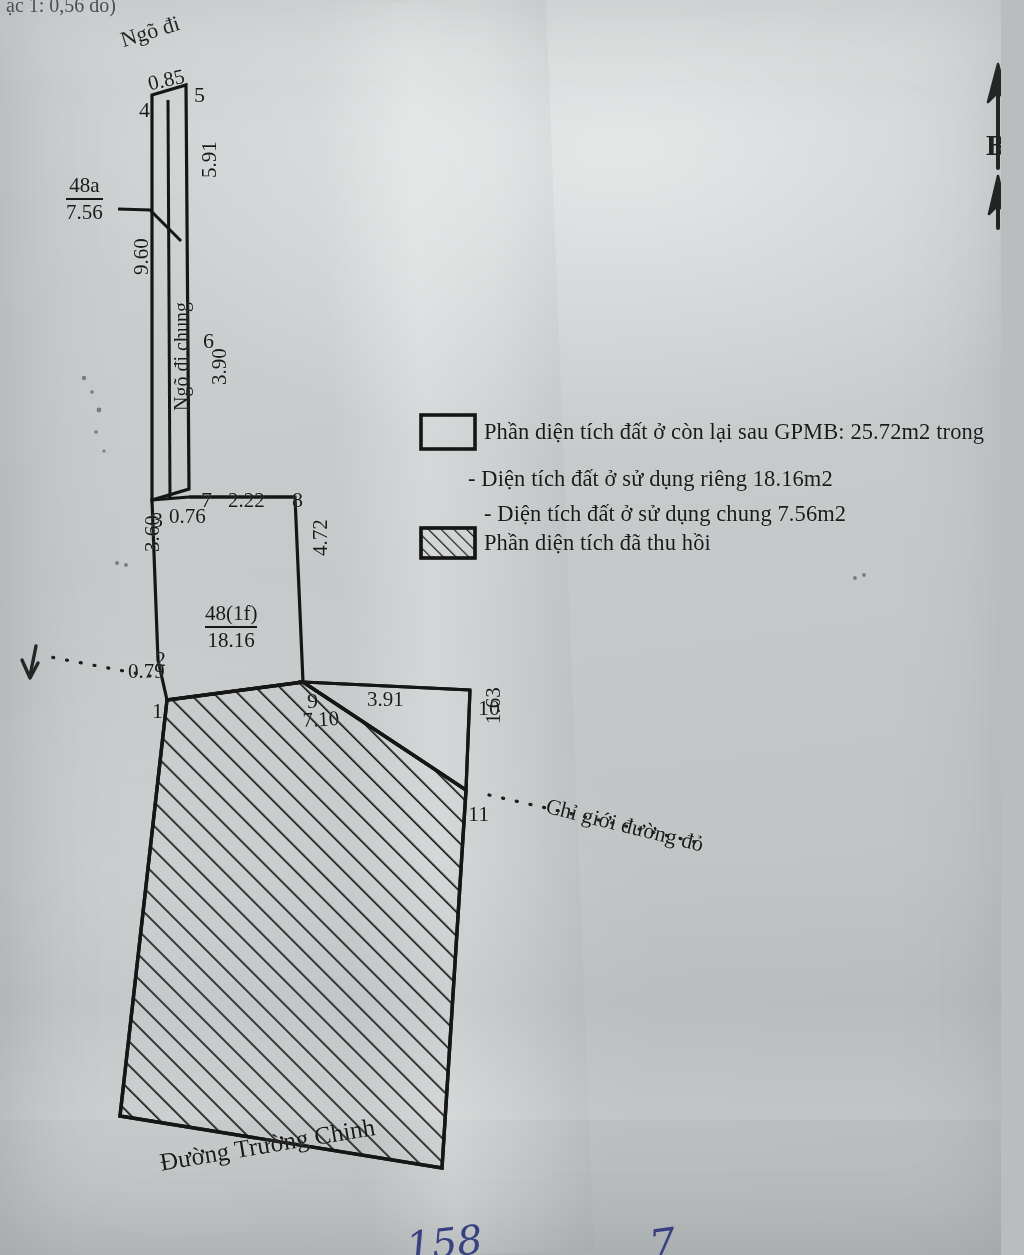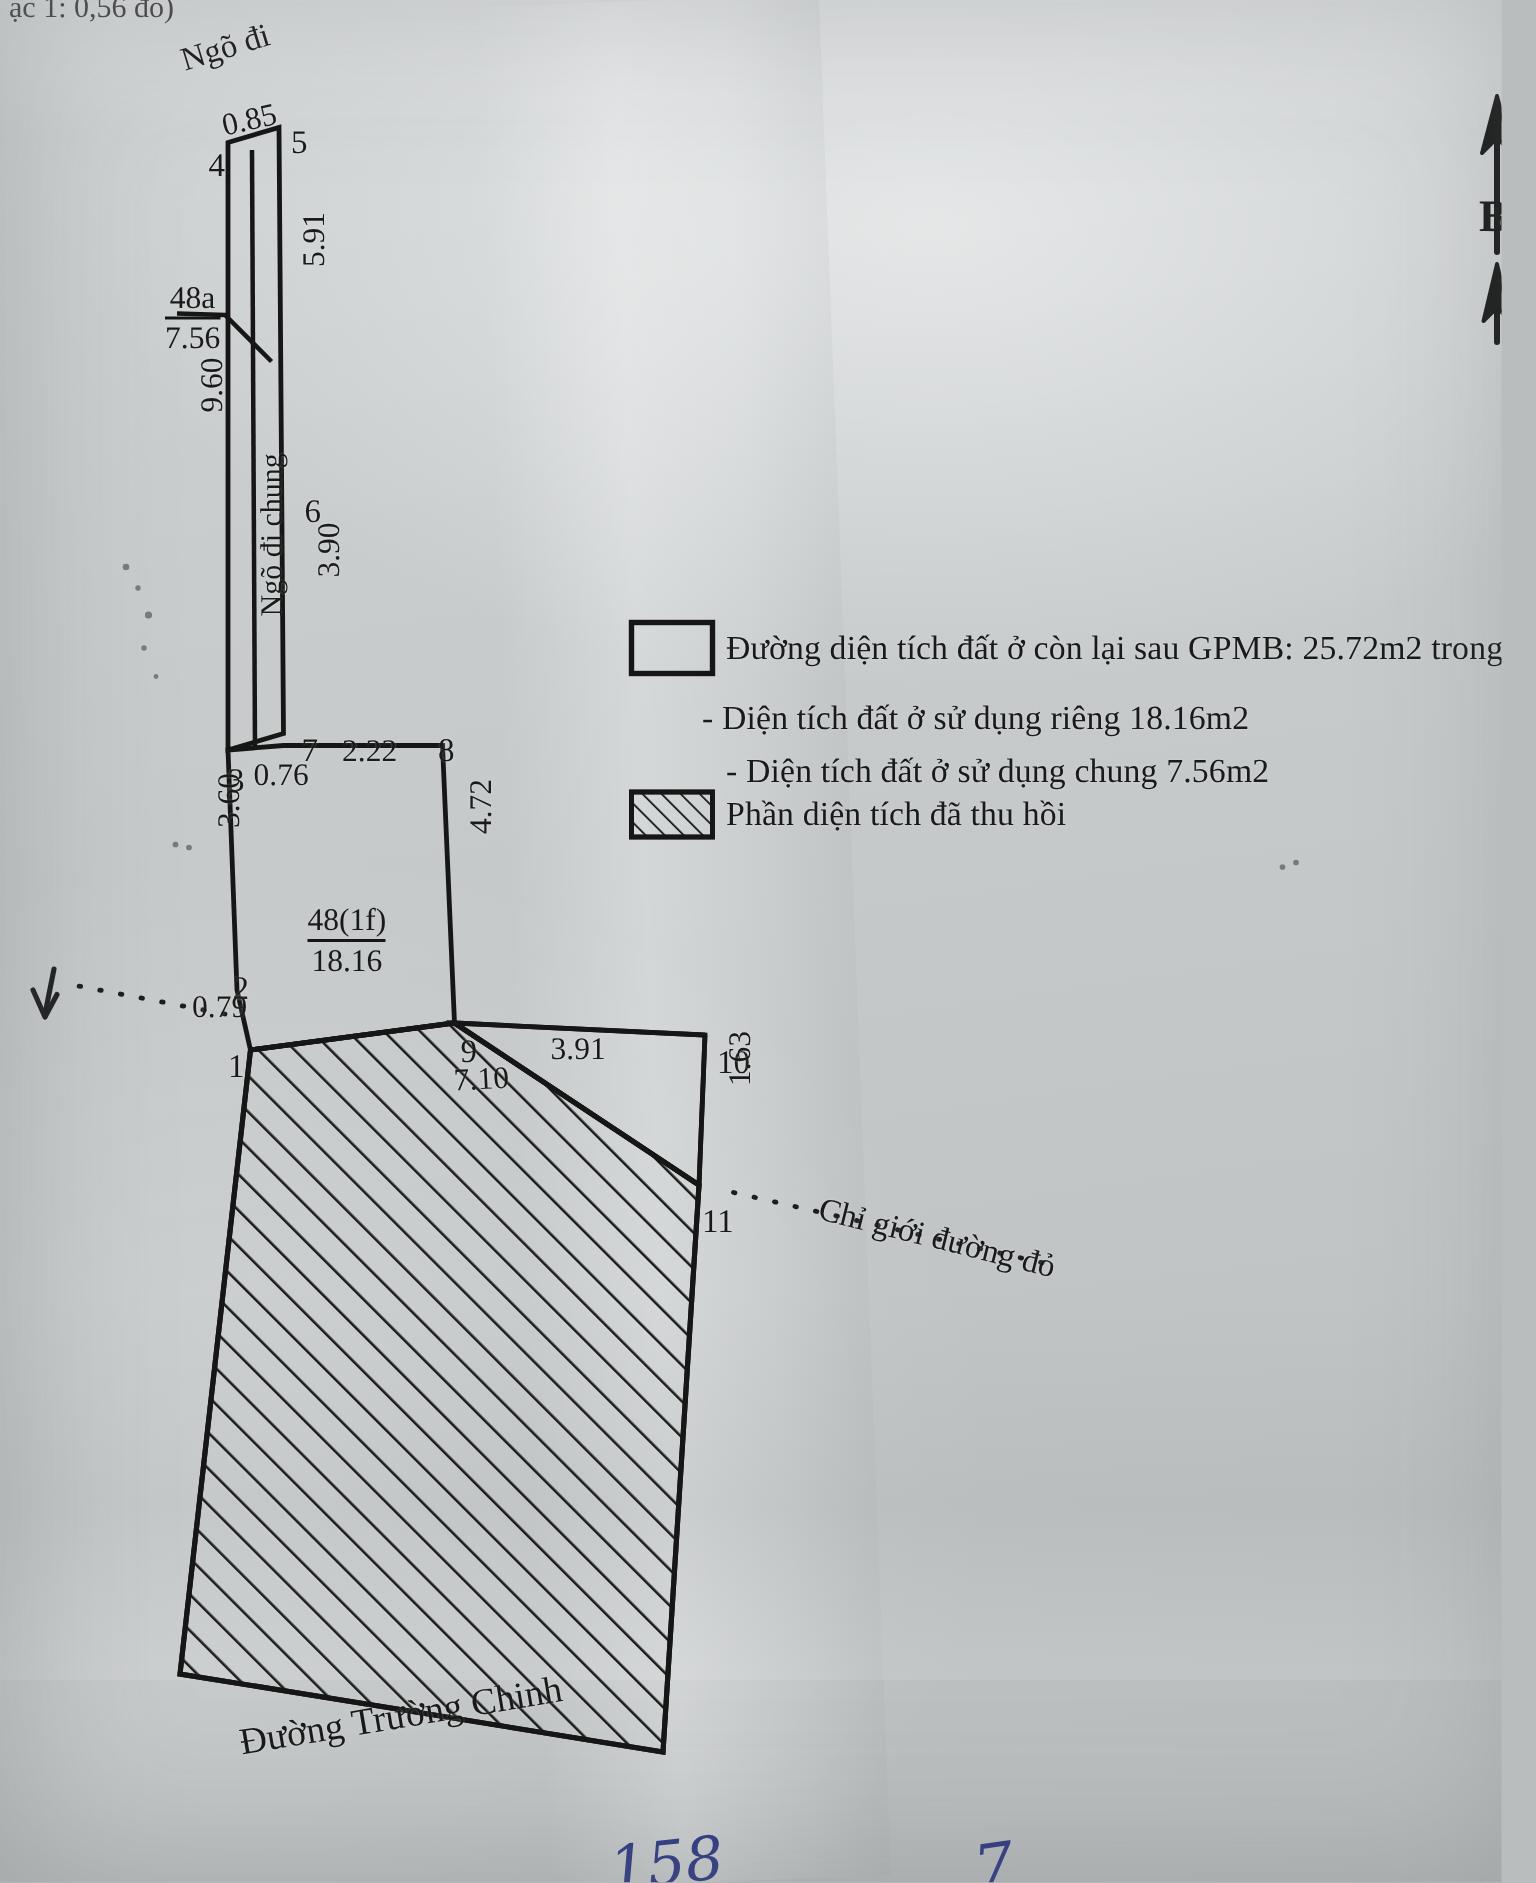--- a/index.html
+++ b/index.html
@@ -176,21 +176,21 @@
       <rect x="421" y="528" width="54" height="30" fill="none" stroke="#161616" stroke-width="3.2"></rect>
     </g>
   </svg>
 
   <div class="topcut" style="left:6px; top:-6px;">ạc 1: 0,56 đo)</div>
 
   <div class="lbl vi" style="left:118px; top:30px; transform:rotate(-17deg); transform-origin:left top; font-size:22px;">Ngõ đi</div>
 
   <div class="lbl vi rot90" style="left:171px; top:411px; font-size:20px;">Ngõ đi chung</div>
 
-  <div class="frac" style="left:66px; top:187px;margin-left:44px;">
+  <div class="frac" style="left:66px; top:174px;">
     <div class="numr">48a</div>
     <div class="den">7.56</div>
   </div>
 
   <div class="frac" style="left:205px; top:602px;">
     <div class="numr">48(1f)</div>
     <div class="den">18.16</div>
   </div>
 
   <div class="lbl pt" style="left:152px; top:700px;">1</div>
@@ -217,21 +217,21 @@
   <div class="lbl dim" style="left:302px; top:710px; transform:rotate(-3deg); transform-origin:left top;">7.10</div>
   <div class="lbl dim" style="left:367px; top:678px;margin-top:11px;">3.91</div>
   <div class="lbl dim rot90" style="left:483px; top:724px;">1.63</div>
 
   <div class="lbl vi" style="left:549px; top:795px; transform:rotate(14deg); transform-origin:left top; font-size:22px;">Chỉ giới đường đỏ</div>
 
   <div class="lbl vi" style="left:158px; top:1150px; transform:rotate(-9.5deg); transform-origin:left top; font-size:25px;">Đường Trường Chinh</div>
 
   <div class="compass-letter" style="left:986px; top:128px;">B</div>
 
-  <div class="legend-line" style="left:484px; top:421px;">Đường diện tích đất ở còn lại sau GPMB: 25.72m2 trong</div>
+  <div class="legend-line" style="left:484px; top:421px;">Phần diện tích đất ở còn lại sau GPMB: 25.72m2 trong</div>
   <div class="legend-line" style="left:468px; top:468px;">- Diện tích đất ở sử dụng riêng 18.16m2</div>
   <div class="legend-line" style="left:484px; top:503px;">- Diện tích đất ở sử dụng chung 7.56m2</div>
   <div class="legend-line" style="left:484px; top:532px;">Phần diện tích đã thu hồi</div>
 
   <div class="handwrite" style="left:404px; top:1224px; font-size:40px; transform:rotate(-6deg); transform-origin:left top;">158</div>
   <div class="handwrite" style="left:646px; top:1222px; font-size:42px; transform:rotate(-8deg); transform-origin:left top;">7</div>
 
   <div class="paper-shade vignette"></div>
 </div>
 

